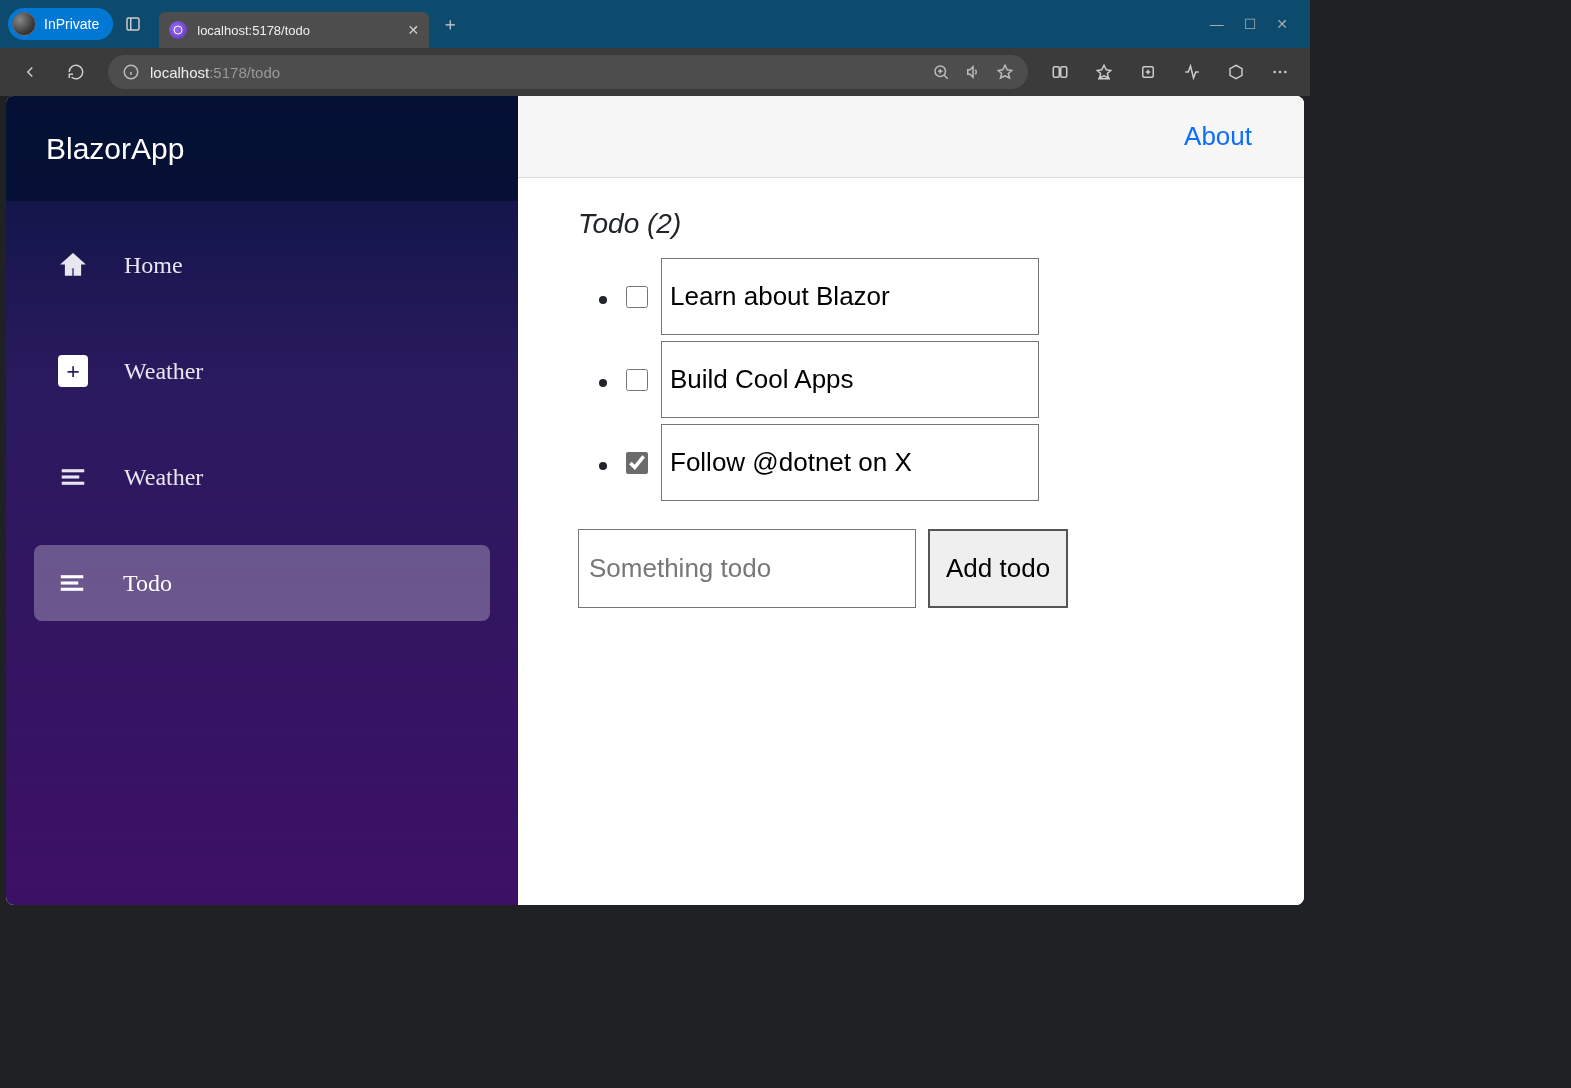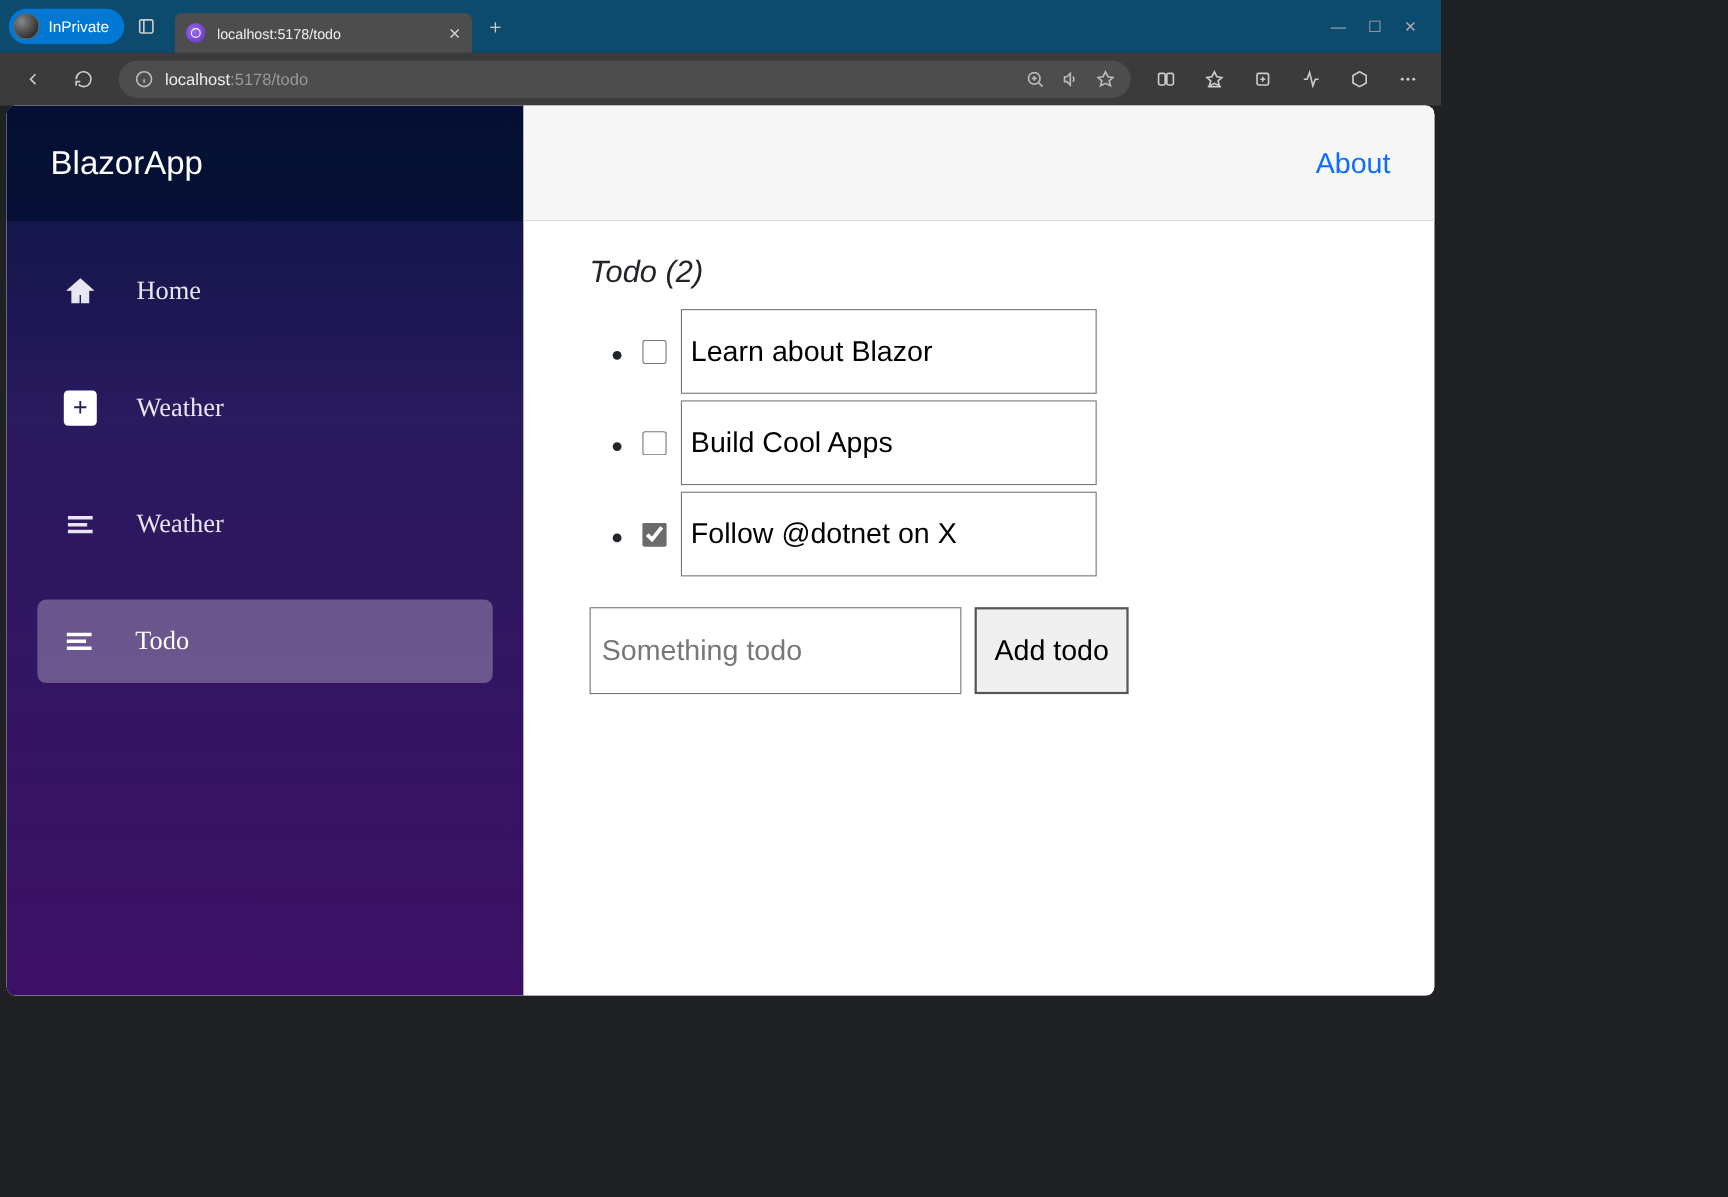--- a/index.html
+++ b/index.html
@@ -104,21 +104,21 @@
   .page-viewport {
     flex: 1;
     background: #fff;
     margin: 0 6px 6px 6px;
     border-radius: 8px;
     overflow: hidden;
     display: flex;
   }
 
   .sidebar {
-    width: 470px;
+    width: 512px;
     background: linear-gradient(180deg, #061340 0%, #2a1a5e 35%, #3d1066 100%);
     color: #e8e6f0;
     display: flex;
     flex-direction: column;
   }
   .sidebar-brand {
     height: 105px;
     background: rgba(5,15,50,0.85);
     display: flex;
     align-items: center;
@@ -162,27 +162,27 @@
     color:#2a1a5e; font-weight:600; font-size:24px;
   }
 
   .main-area {
     flex: 1;
     display: flex;
     flex-direction: column;
     background: #fff;
   }
   .top-row {
-    height: 105px;
+    height: 82px;
     background: #f7f7f7;
     border-bottom: 1px solid #dcdcdc;
     display: flex;
     align-items: center;
     justify-content: flex-end;
-    padding: 0 40px;
+    padding: 0 52px;
   }
   .about-link {
     color: #0d6efd;
     font-size: 26px;
     text-decoration: none;
   }
 
   .content {
     padding: 30px 60px;
     color: #212529;

